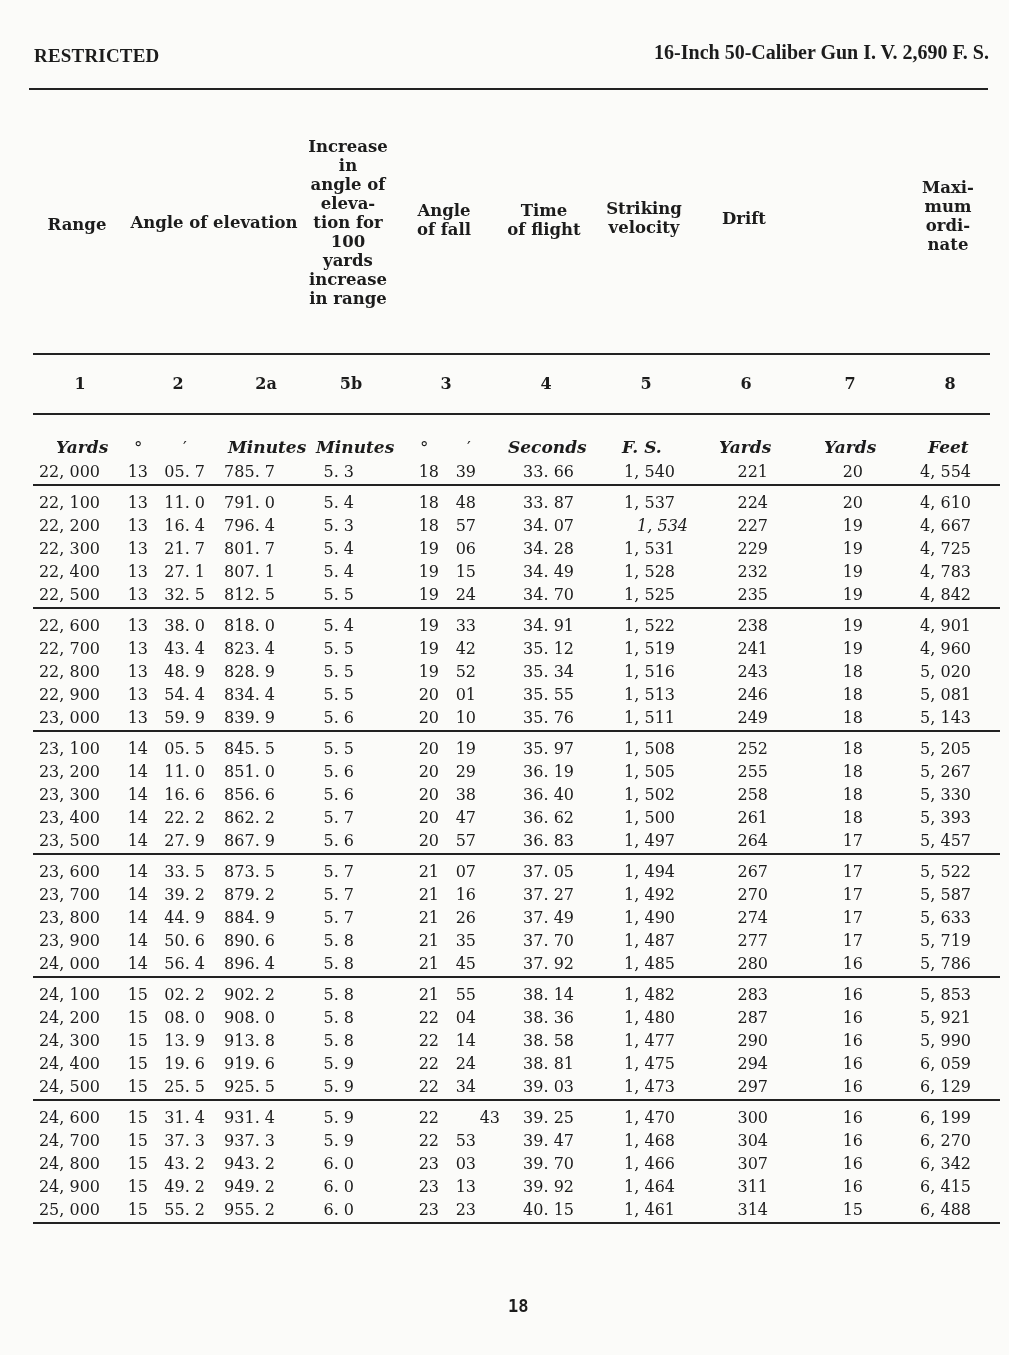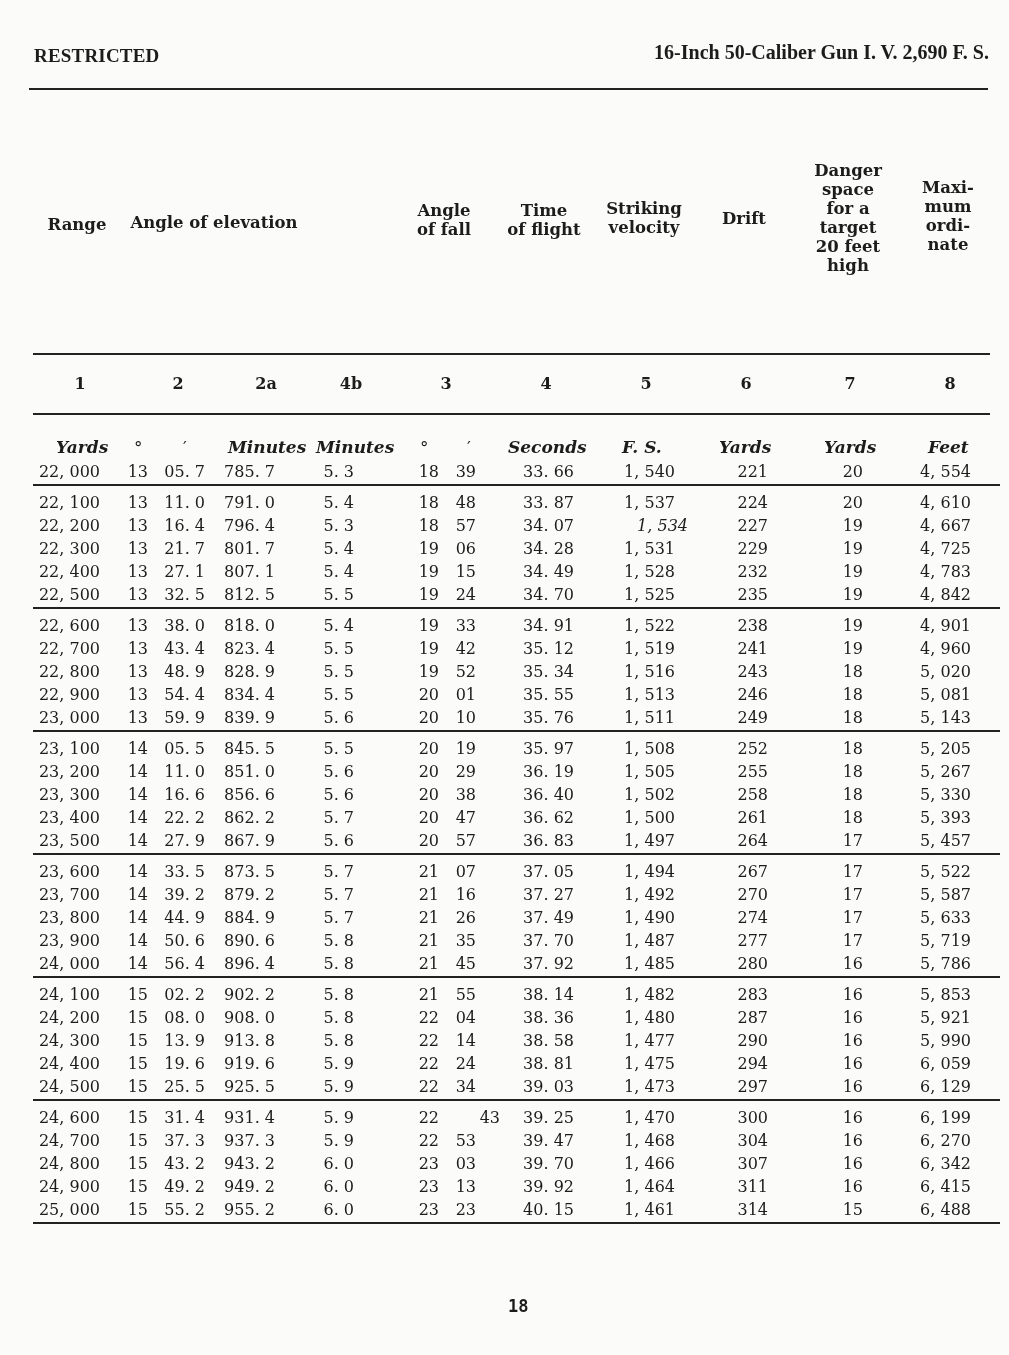--- a/index.html
+++ b/index.html
@@ -58,46 +58,49 @@
 </head>
 <body>
 
 <div class="hdr-left">RESTRICTED</div>
 <div class="hdr-right">16-Inch 50-Caliber Gun I. V. 2,690 F. S.</div>
 <div class="rule-top"></div>
 
 <div class="col-heads">
   <div class="ch" style="left:47px; top:94px;">Range</div>
   <div class="ch" style="left:184px; top:92px; white-space:nowrap;">Angle of elevation</div>
+  <div class="ch" style="left:318px; top:92px;">Increase
+in
+angle of
+eleva-
+tion for
+100
+yards
+increase
+in range</div>
   <div class="ch" style="left:414px; top:90px;">Angle
 of fall</div>
   <div class="ch" style="left:514px; top:90px;">Time
 of flight</div>
   <div class="ch" style="left:614px; top:88px;">Striking
 velocity</div>
   <div class="ch" style="left:714px; top:88px;">Drift</div>
-  <div class="ch" style="left:818px; top:88px;">Danger
-space
-for a
-target
-20 feet
-high</div>
   <div class="ch" style="left:918px; top:86px;">Maxi-
 mum
 ordi-
 nate</div>
 </div>
 
 <div class="rule-mid"></div>
 
 <div class="col-nums">
   <span class="cn" style="left:80px;">1</span>
   <span class="cn" style="left:178px;">2</span>
   <span class="cn" style="left:266px;">2a</span>
-  <span class="cn" style="left:351px;">4b</span>
+  <span class="cn" style="left:351px;">5b</span>
   <span class="cn" style="left:446px;">3</span>
   <span class="cn" style="left:546px;">4</span>
   <span class="cn" style="left:646px;">5</span>
   <span class="cn" style="left:746px;">6</span>
   <span class="cn" style="left:850px;">7</span>
   <span class="cn" style="left:950px;">8</span>
 </div>
 
 <div class="rule-num"></div>
 

